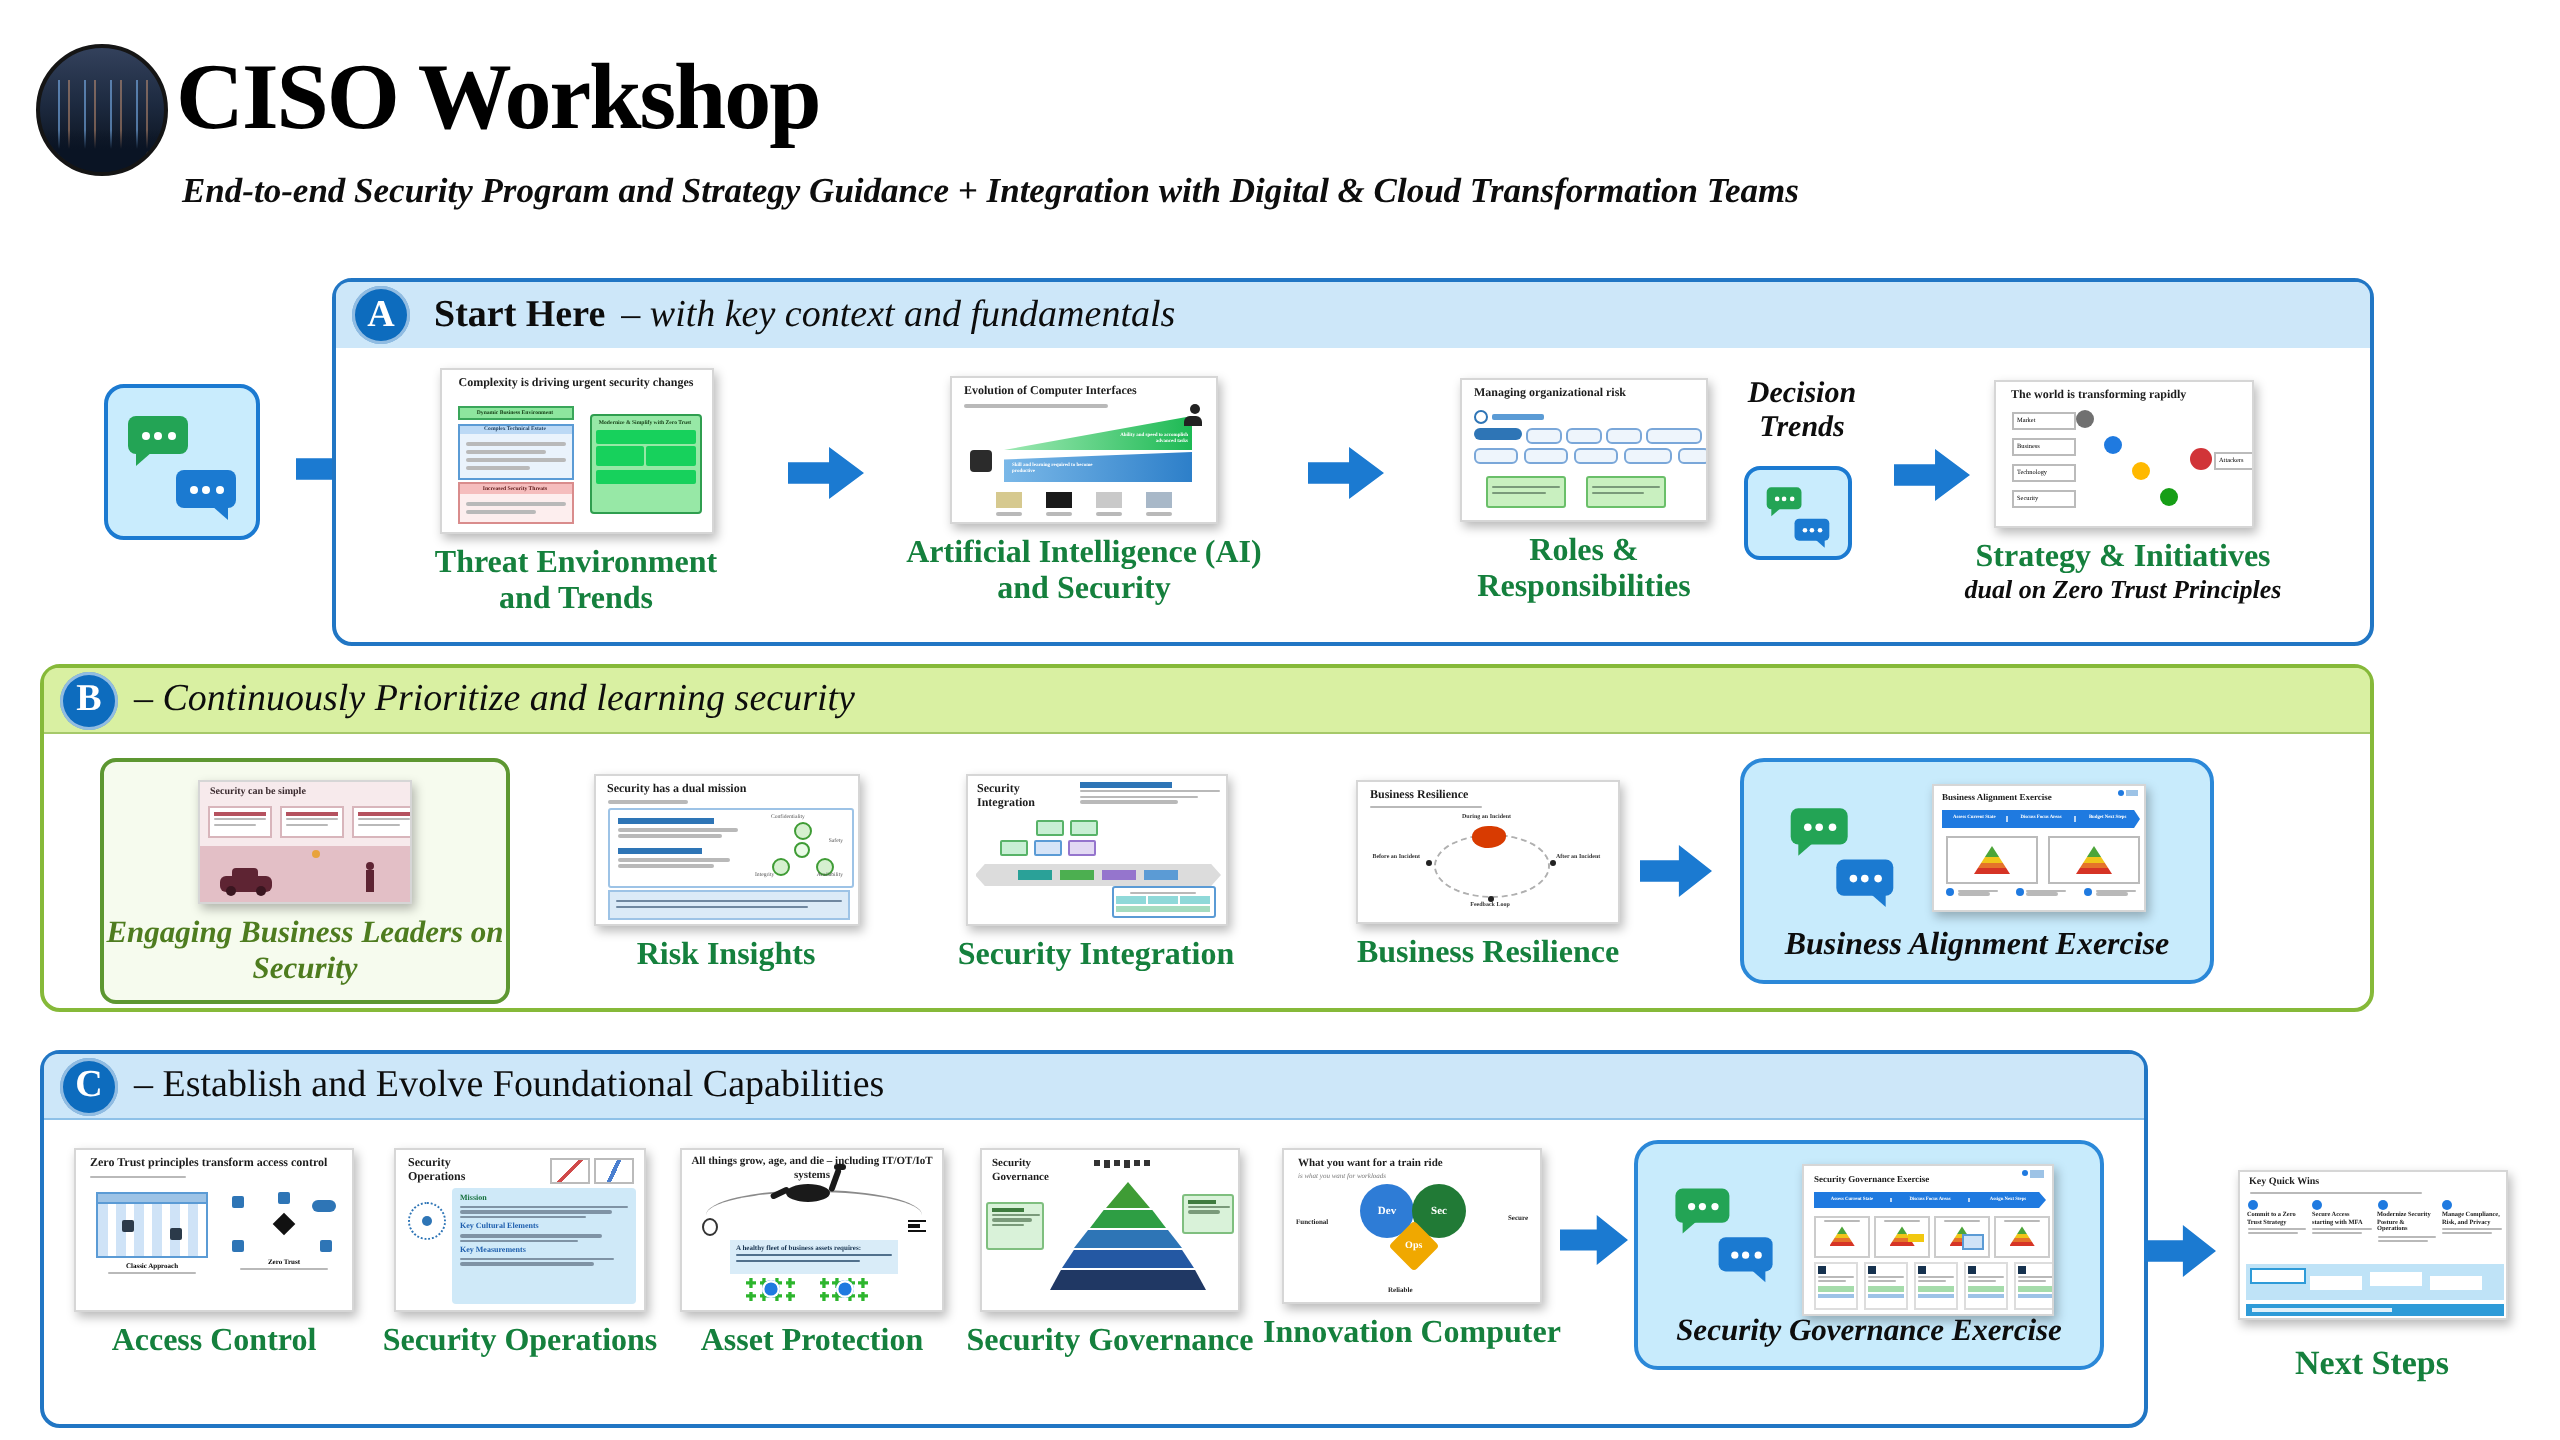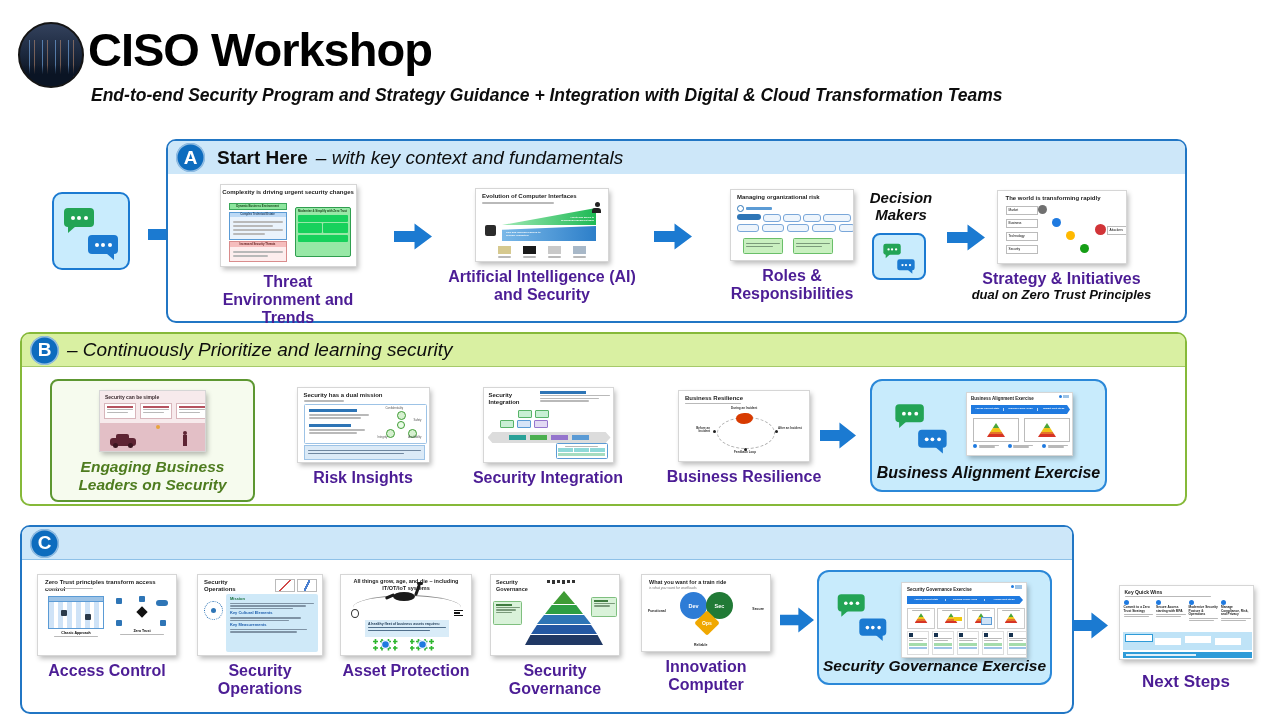--- a/index.html
+++ b/index.html
@@ -1,17 +1,17 @@
 <!DOCTYPE html>
 <html><head>
 <meta charset="utf-8">
 <style>
   html,body{margin:0;padding:0;background:#fff;}
   body{width:1280px;height:720px;font-family:"Liberation Sans",sans-serif;overflow:hidden;}
-  .page{position:relative;width:1280px;height:720px;background:#fff;}
+  .page{position:relative;width:1280px;height:720px;background:#fff;font-family:Liberation Serif, serif;}
   .b{position:absolute;}
   
   .logo{position:absolute;left:18px;top:22px;width:62px;height:62px;border-radius:50%;
         background:linear-gradient(to bottom,#33415c 0%,#1d2a40 45%,#121c2c 70%,#0b1322 100%);
         border:2.5px solid #151515;overflow:hidden;}
   .logo .streaks{position:absolute;left:10%;right:10%;top:26%;bottom:14%;
         background:repeating-linear-gradient(90deg,rgba(130,190,255,0) 0 3px,rgba(130,190,255,.55) 3px 4px,
         rgba(255,170,220,0) 4px 8px,rgba(255,180,130,.4) 8px 9px,rgba(140,255,230,0) 9px 13px);}
   .logo .sky{position:absolute;left:0;right:0;bottom:0;height:34%;
         background:linear-gradient(to top,#0a1424 55%,rgba(10,20,36,0));}
@@ -28,21 +28,21 @@
   .band-b{background:#d9f0a2;border-bottom:1.5px solid #a6c96a;}
   .band-c{background:#cde7f9;border-bottom:1.5px solid #8ec1e8;}
   .letter{width:29px;height:29px;border-radius:50%;background:#0d6cbe;color:#fff;font-weight:700;font-size:19px;
         display:flex;align-items:center;justify-content:center;flex:0 0 auto;
         box-shadow:inset 0 0 0 1.5px rgba(255,255,255,.55);}
   .band-title{font-size:19px;font-weight:700;color:#0d0d0d;white-space:nowrap;}
   .band-tag{font-size:19px;color:#0d0d0d;white-space:nowrap;margin-left:-4px;}
   .it{font-style:italic;}
   
   .item{position:absolute;display:flex;flex-direction:column;align-items:center;}
-  .cap{font-size:16px;font-weight:700;color:#4c1d95;text-align:center;line-height:1.13;margin-top:6px;}
+  .cap{font-size:16px;font-weight:700;color:#15803d;text-align:center;line-height:1.13;margin-top:6px;}
   .cap-note{font-size:13px;font-weight:700;font-style:italic;color:#0d0d0d;text-align:center;line-height:1.1;}
   .arr{position:absolute;background:#1b7ad1;clip-path:polygon(0 30%,54% 30%,54% 2%,100% 50%,54% 98%,54% 70%,0 70%);}
   .slide{position:relative;background:#fff;border:1px solid #d6d6d6;box-shadow:1.5px 2.5px 5px rgba(0,0,0,.28);
         box-sizing:border-box;overflow:hidden;flex:0 0 auto;}
   .s-title{font-weight:700;color:#1c1c1c;}
   .tc{text-align:center;}
   .f{display:flex;}
   .t2{font-size:2.5px;line-height:1.15;} .t28{font-size:2.8px;line-height:1.15;}
   .t3{font-size:3px;line-height:1.15;}  .t35{font-size:3.5px;line-height:1.15;}
   .t4{font-size:4px;line-height:1.15;}  .t45{font-size:4.5px;line-height:1.2;}
@@ -215,21 +215,21 @@
           <div class="gb" style="height:1.6px;margin:1.5px 0;background:#7a9a7a;width:80%;"></div>
         </div>
         <div class="b" style="left:62px;top:48px;width:40px;height:16px;background:#c9f0c0;border:0.8px solid #6abf69;border-radius:1.5px;padding:2px;box-sizing:border-box;">
           <div class="gb" style="height:1.6px;margin:1.5px 0;background:#7a9a7a;"></div>
           <div class="gb" style="height:1.6px;margin:1.5px 0;background:#7a9a7a;width:75%;"></div>
         </div>
       </div>
       <div class="cap">Roles &amp; Responsibilities</div>
     </div>
 
-    <div class="b" style="left:686px;top:48px;width:94px;font-size:15px;font-weight:700;font-style:italic;text-align:center;line-height:1.15;color:#0d0d0d;">Decision Makers</div>
+    <div class="b" style="left:686px;top:48px;width:94px;font-size:15px;font-weight:700;font-style:italic;text-align:center;line-height:1.15;color:#0d0d0d;">Decision Trends</div>
     <div class="icon-box" style="left:704px;top:92px;width:54px;height:47px;border-width:2px;border-radius:8px;">
       <div class="chat" style="transform:scale(.58);">
         <div class="bub g">
             <i></i>
             <i></i>
             <i></i>
           </div>
         <div class="bub b2">
             <i></i>
             <i></i>
@@ -440,20 +440,21 @@
             </div>
         </div>
       </div>
       <div class="ex-cap">Business Alignment Exercise</div>
     </div>
   </div>
 
   <div class="secbox sec-c">
     <div class="band band-c">
       <div class="letter">C</div>
+      <span class="band-tag">– Establish and Evolve Foundational Capabilities</span>
     </div>
 
     <div class="item" style="left:10px;top:47px;width:150px;">
       <div class="slide" style="width:140px;height:82px;">
         <div class="b t6 s-title" style="left:7px;top:4px;">Zero Trust principles transform access control</div>
         <div class="b gb" style="left:7px;top:13px;width:48px;height:1.4px;"></div>
         <div class="b" style="left:10px;top:21px;width:56px;height:40px;">
           <div style="height:4px;background:#9dc3e6;border:0.6px solid #5b9bd5;"></div>
           <div style="height:26px;border:0.6px solid #5b9bd5;border-top:none;background:repeating-linear-gradient(90deg,#cfe3f7 0 5px,#fff 5px 9px);position:relative;">
             <div class="b" style="left:12px;top:8px;width:6px;height:6px;background:#2b3a4a;border-radius:1px;"></div>

